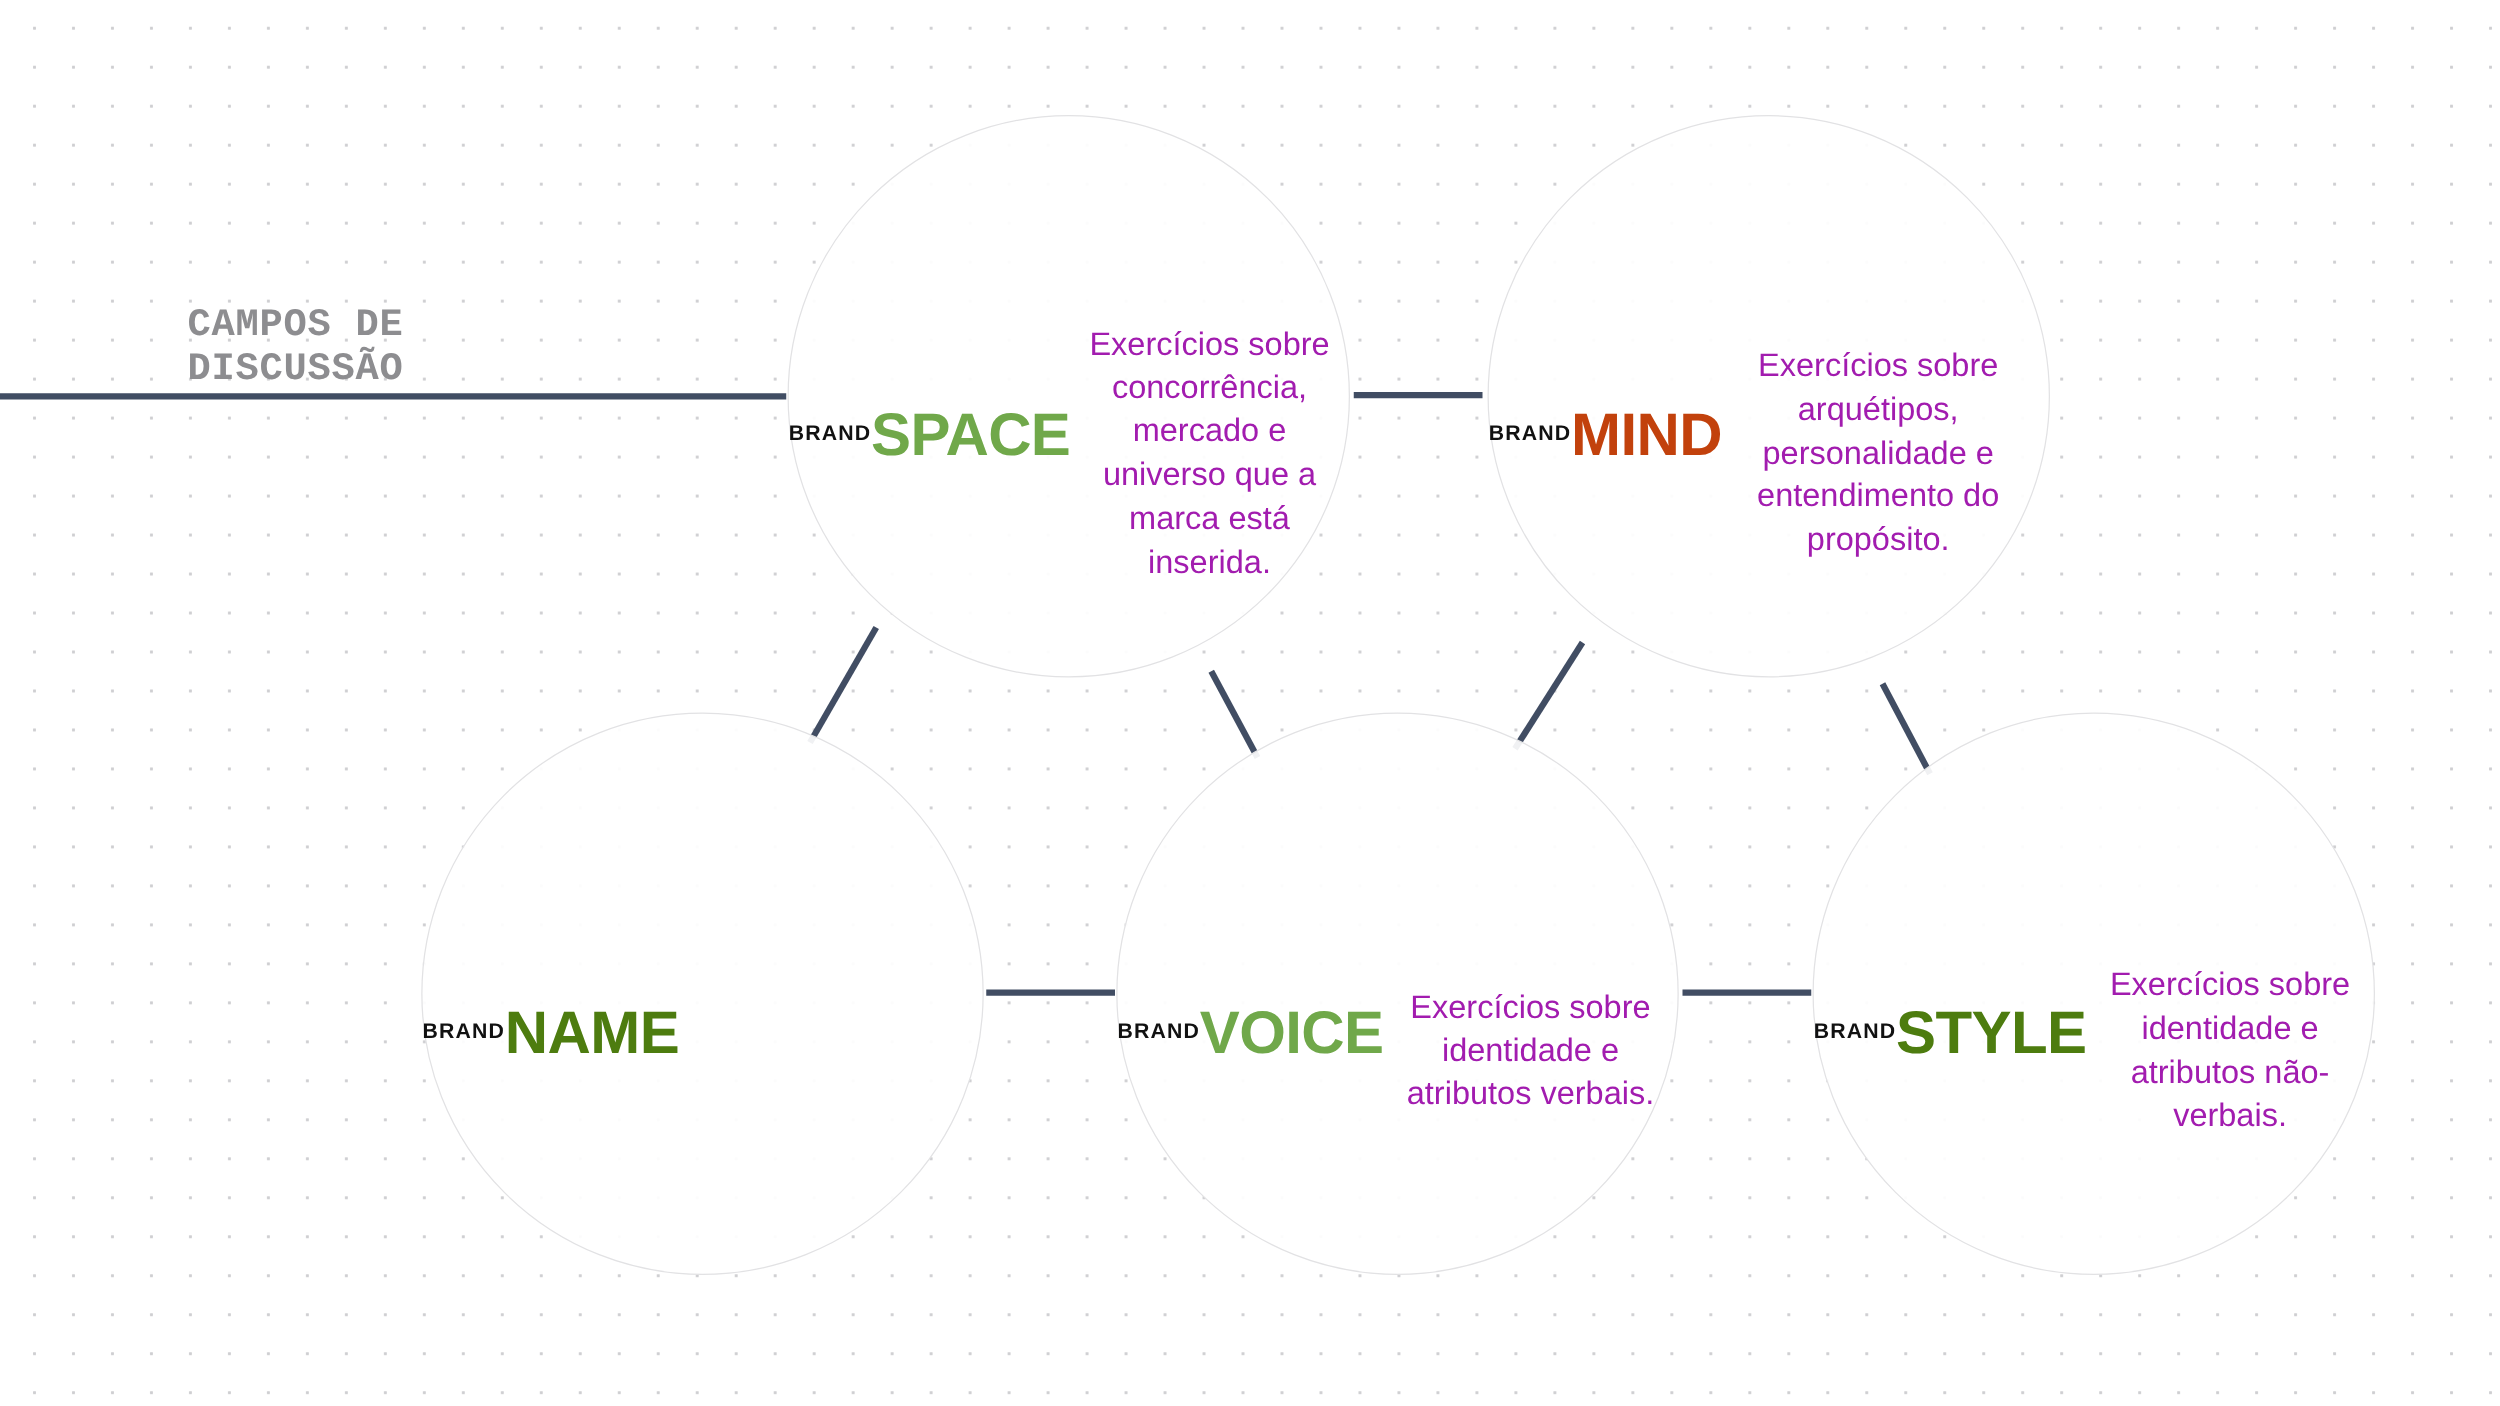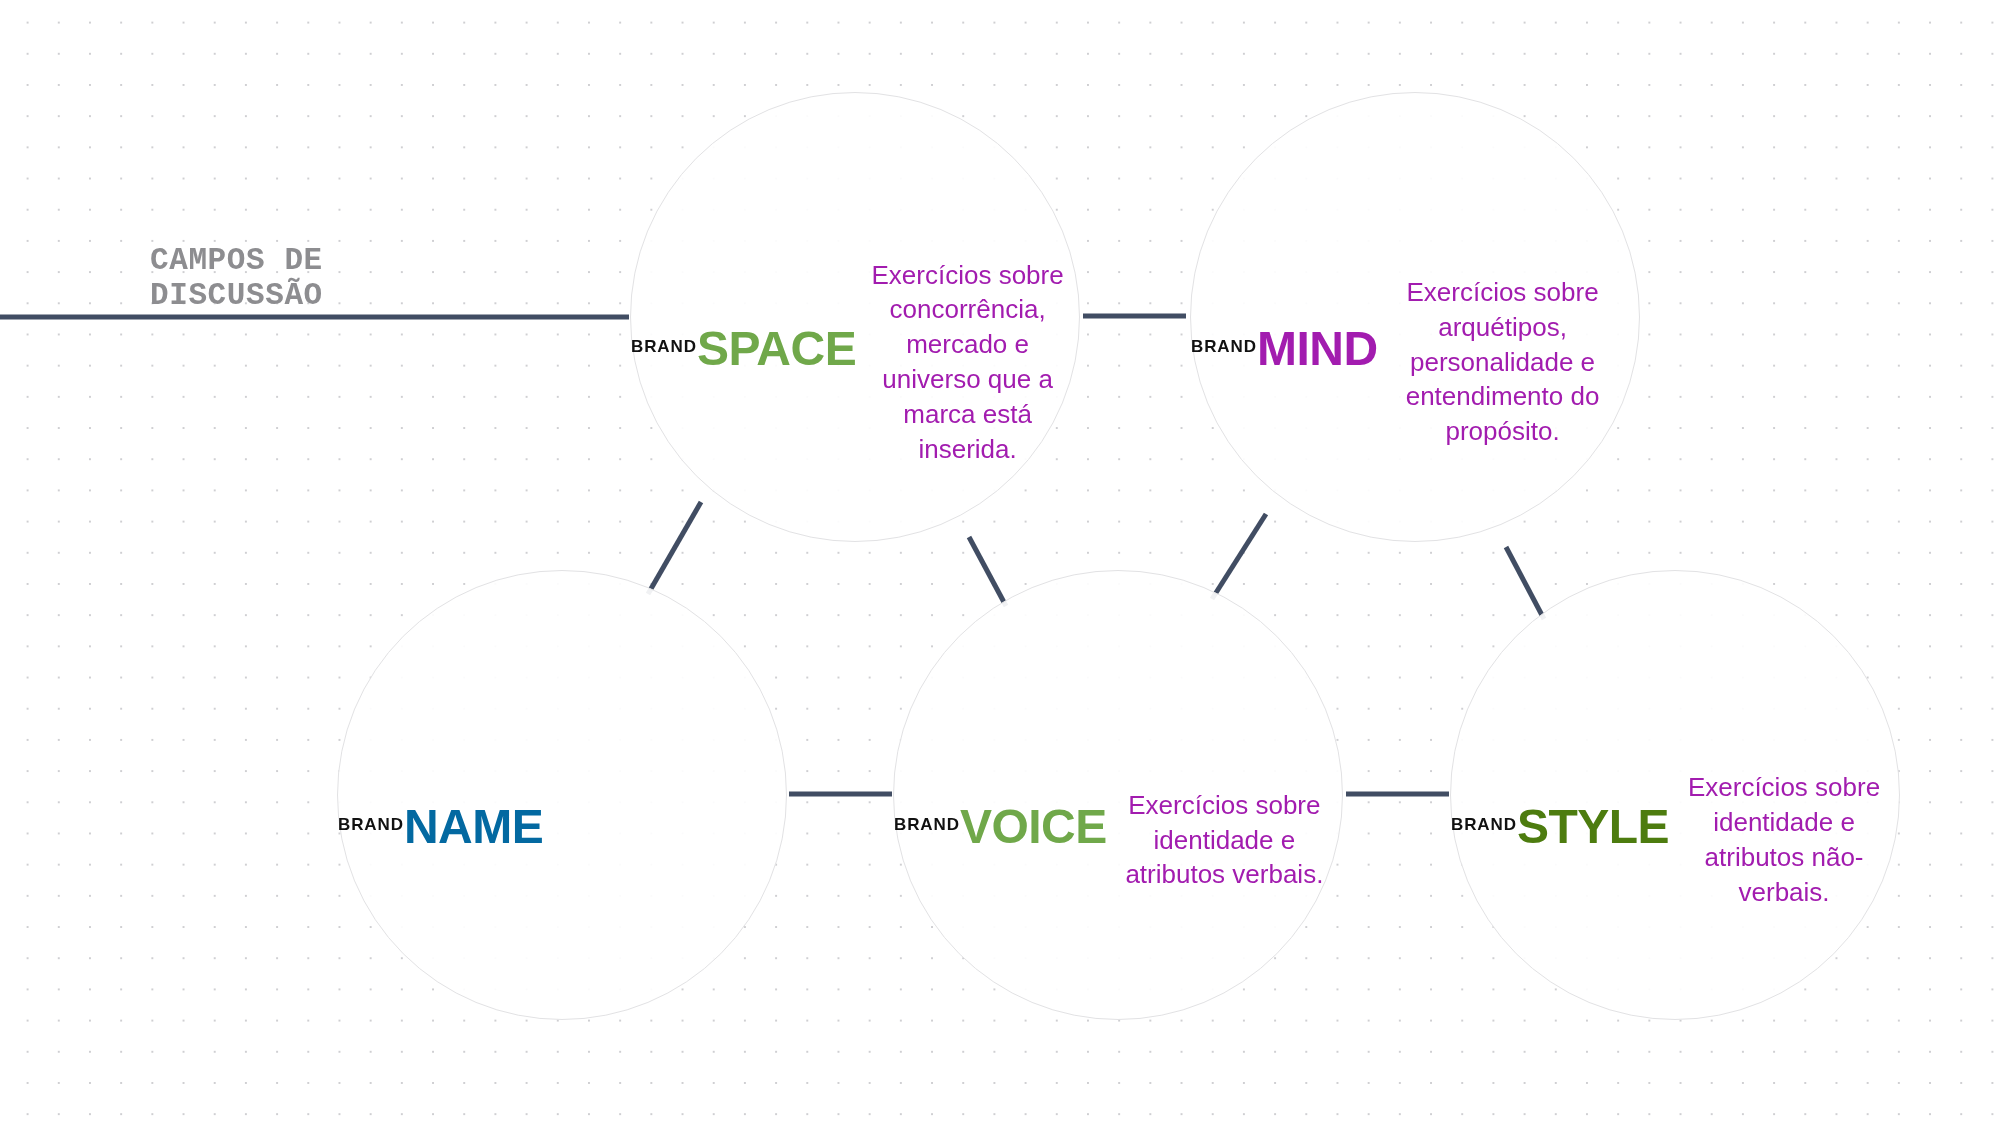--- a/index.html
+++ b/index.html
@@ -112,27 +112,27 @@
     </svg>
 
   <div class="node" id="node-space" style="border-color: rgb(226, 226, 228);">
     <p class="eyebrow">BRAND</p>
     <p class="bigword" style="color: rgb(112, 168, 74);">SPACE</p>
     <p class="desc">Exercícios sobre concorrência, mercado e universo que a marca está inserida.</p>
   </div>
 
   <div class="node" id="node-mind" style="border-color: rgb(226, 226, 228);">
     <p class="eyebrow">BRAND</p>
-    <p class="bigword" style="color: #a21caf;">MIND</p>
+    <p class="bigword" style="color: #c2410c;">MIND</p>
     <p class="desc">Exercícios sobre arquétipos, personalidade e entendimento do propósito.</p>
   </div>
 
   <div class="node" id="node-name" style="border-color: rgb(226, 226, 228);">
     <p class="eyebrow">BRAND</p>
-    <p class="bigword" style="color: #0369a1;">NAME</p>
+    <p class="bigword" style="color: #4d7c0f;">NAME</p>
   </div>
 
   <div class="node" id="node-voice" style="border-color: rgb(226, 226, 228);">
     <p class="eyebrow">BRAND</p>
     <p class="bigword" style="color: rgb(112, 168, 74);">VOICE</p>
     <p class="desc">Exercícios sobre identidade e atributos verbais.</p>
   </div>
 
   <div class="node" id="node-style" style="border-color: rgb(226, 226, 228);">
     <p class="eyebrow">BRAND</p>

